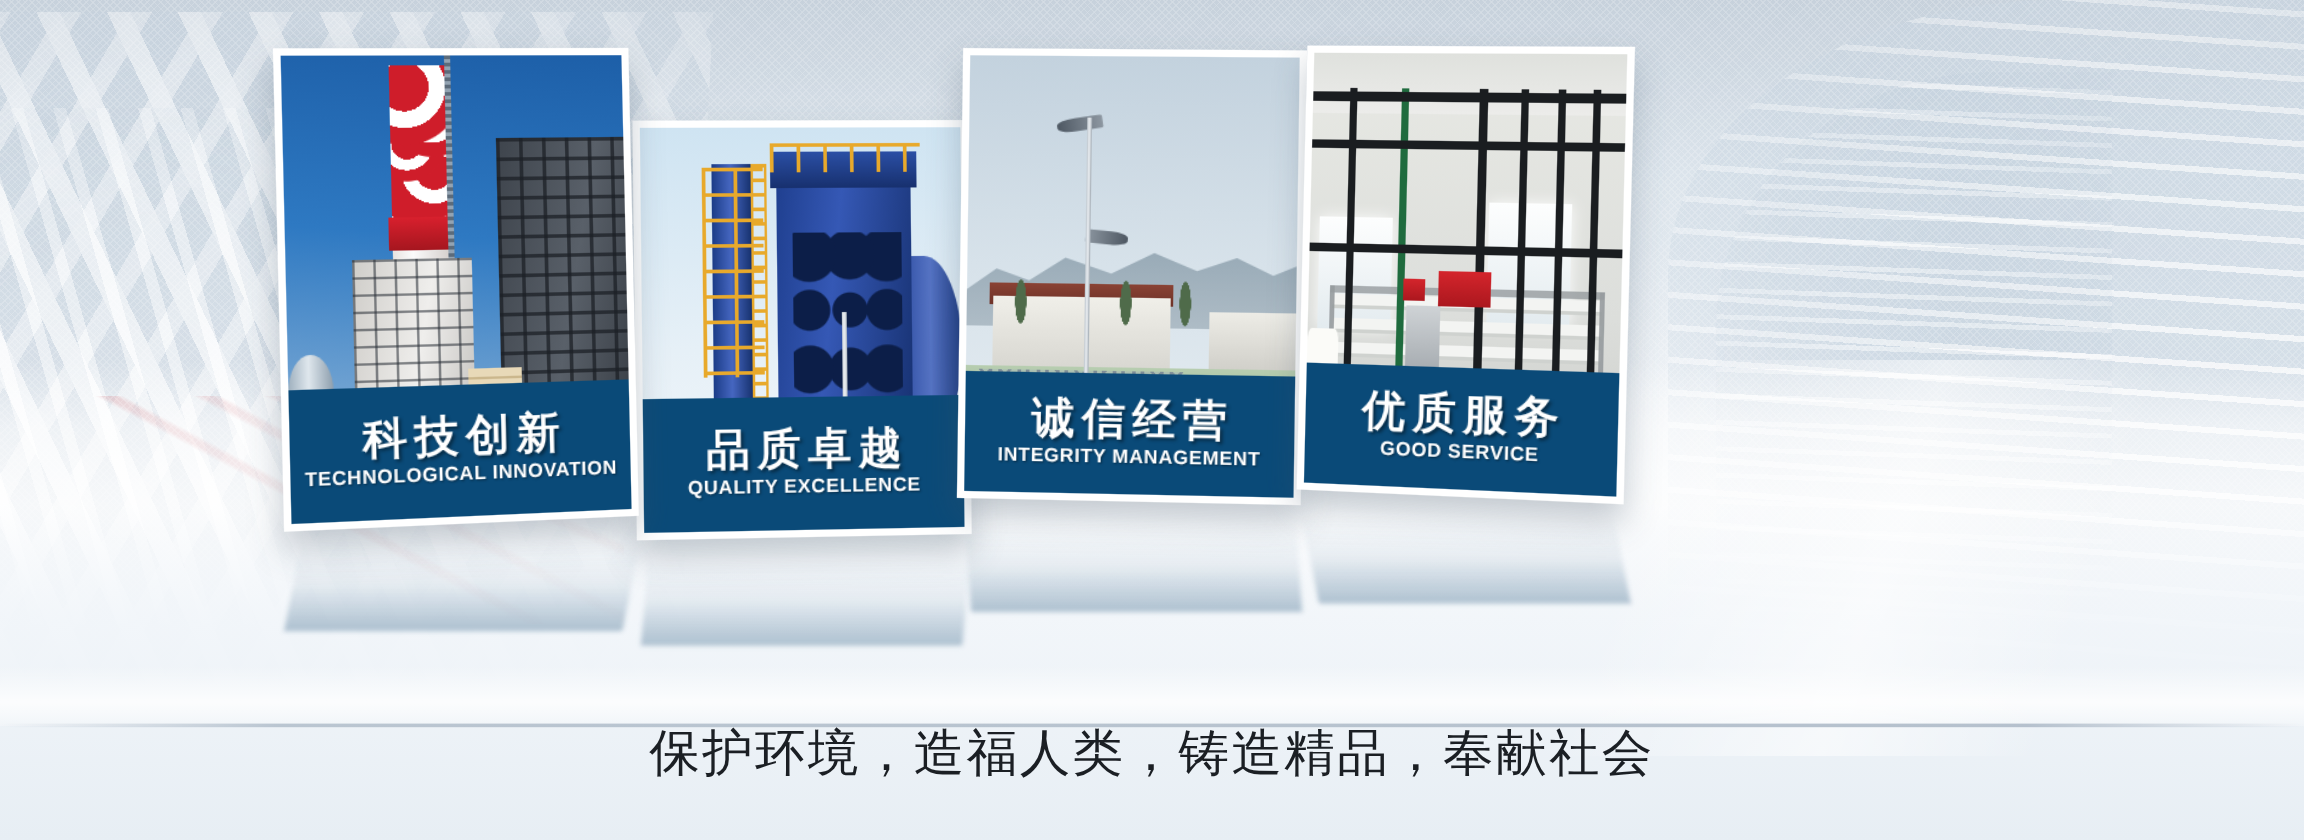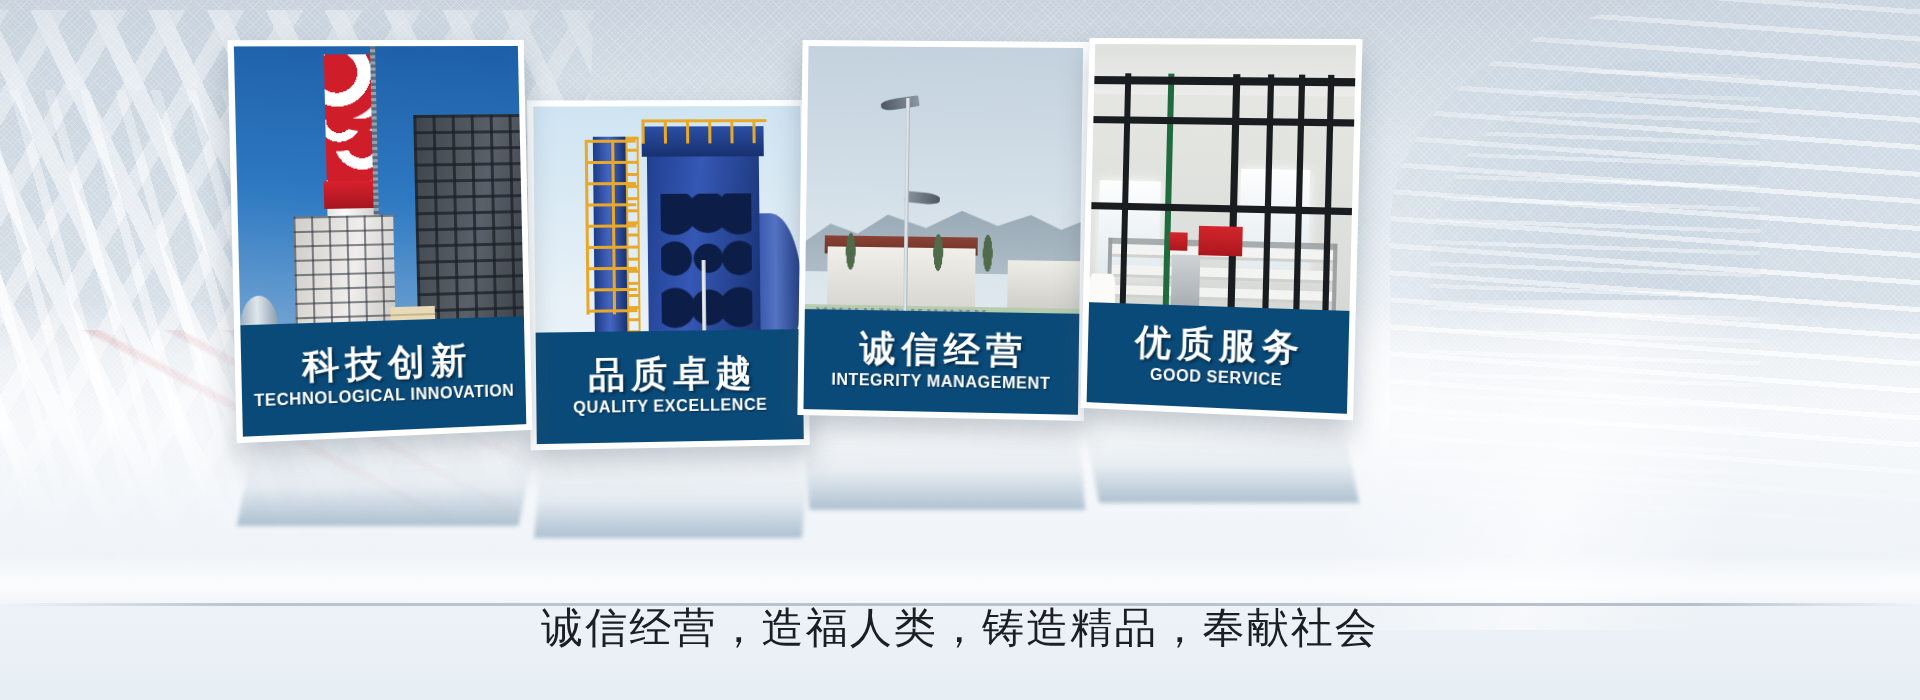--- a/index.html
+++ b/index.html
@@ -466,14 +466,14 @@
         </div>
         <div class="label">
           <div class="cn">优质服务</div>
           <div class="en">GOOD SERVICE</div>
         </div>
       </div>
     </div>
 
   </div>
 
-  <div class="tagline">诚信经营，造福人类，铸造精品，奉献社会</div>
+  <div class="tagline">保护环境，造福人类，铸造精品，奉献社会</div>
 </div>
 
 </body></html>

